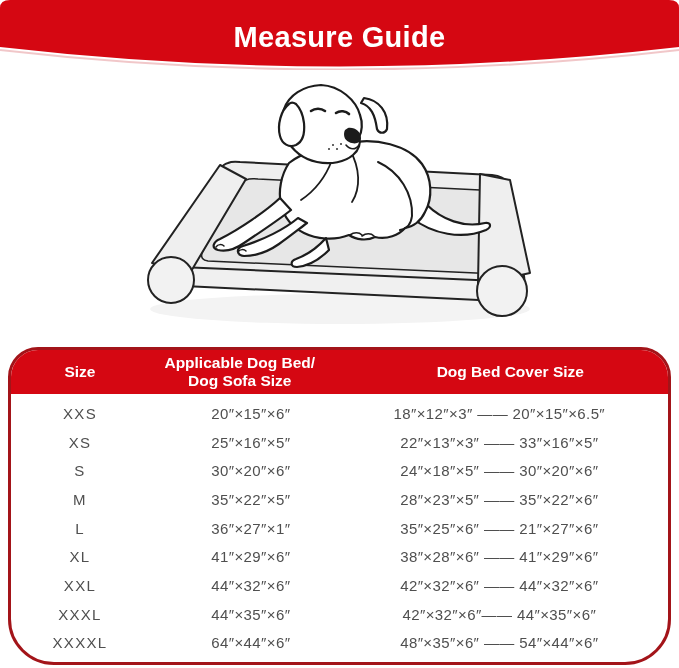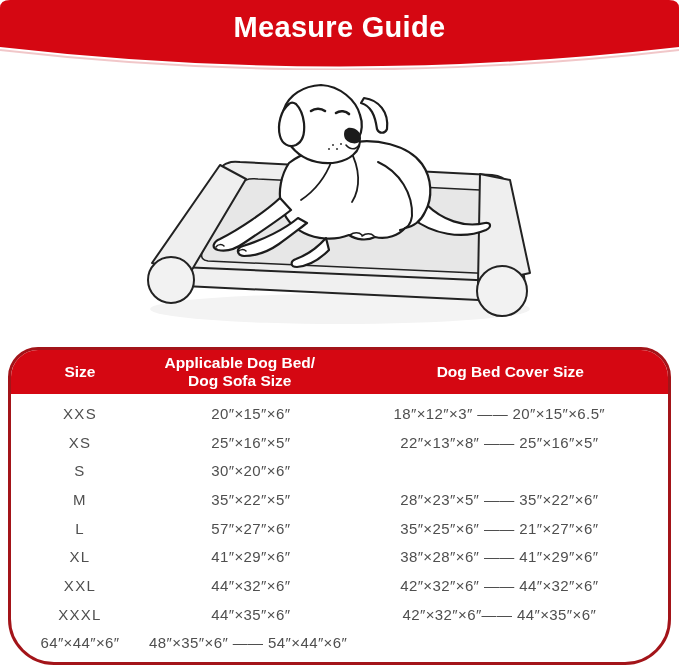--- a/index.html
+++ b/index.html
@@ -4,21 +4,21 @@
 <style>
   html,body{margin:0;padding:0;overflow:hidden}
   body{
     width:679px;height:668px;background:#ffffff;
     font-family:"Liberation Sans", sans-serif;position:relative;
   }
   
   .banner{position:relative;height:70px;width:679px}
   .banner svg{position:absolute;top:0;left:0;display:block}
   .banner h1{
-    position:absolute;top:11px;left:0;right:0;margin:0;text-align:center;
+    position:absolute;top:11px;left:0;right:0;margin:10px;text-align:center;
     color:#ffffff;font-size:29px;font-weight:700;letter-spacing:.3px;
   }
   
   .illustration{position:relative;height:264px;width:679px}
   .illustration svg{position:absolute;left:128px;top:2px}
   
   .size-table{
     margin:13px 8px 0 8px;
     border:3px solid #a31419;
     border-radius:30px 30px 46px 46px;
@@ -105,49 +105,51 @@
   </div>
   <div class="tbody" id="tbody">
       <div class="row">
         <div class="cell c1">XXS</div>
         <div class="cell c2">20″×15″×6″</div>
         <div class="cell c3">18″×12″×3″ —— 20″×15″×6.5″</div>
       </div>
       <div class="row">
         <div class="cell c1">XS</div>
         <div class="cell c2">25″×16″×5″</div>
-        <div class="cell c3">22″×13″×8″ —— 25″×16″×5″</div>
+        <div class="cell c3">22″×13″×3″ —— 33″×16″×5″</div>
       </div>
       <div class="row">
         <div class="cell c1">S</div>
         <div class="cell c2">30″×20″×6″</div>
+        <div class="cell c3">24″×18″×5″ —— 30″×20″×6″</div>
       </div>
       <div class="row">
         <div class="cell c1">M</div>
         <div class="cell c2">35″×22″×5″</div>
         <div class="cell c3">28″×23″×5″ —— 35″×22″×6″</div>
       </div>
       <div class="row">
         <div class="cell c1">L</div>
-        <div class="cell c2">57″×27″×6″</div>
+        <div class="cell c2">36″×27″×1″</div>
         <div class="cell c3">35″×25″×6″ —— 21″×27″×6″</div>
       </div>
       <div class="row">
         <div class="cell c1">XL</div>
         <div class="cell c2">41″×29″×6″</div>
         <div class="cell c3">38″×28″×6″ —— 41″×29″×6″</div>
       </div>
       <div class="row">
         <div class="cell c1">XXL</div>
         <div class="cell c2">44″×32″×6″</div>
         <div class="cell c3">42″×32″×6″ —— 44″×32″×6″</div>
       </div>
       <div class="row">
         <div class="cell c1">XXXL</div>
         <div class="cell c2">44″×35″×6″</div>
         <div class="cell c3">42″×32″×6″—— 44″×35″×6″</div>
       </div>
       <div class="row">
+        <div class="cell c1">XXXXL</div>
         <div class="cell c2">64″×44″×6″</div>
         <div class="cell c3">48″×35″×6″ —— 54″×44″×6″</div>
       </div>
     </div>
 </section>
 
 </body></html>

